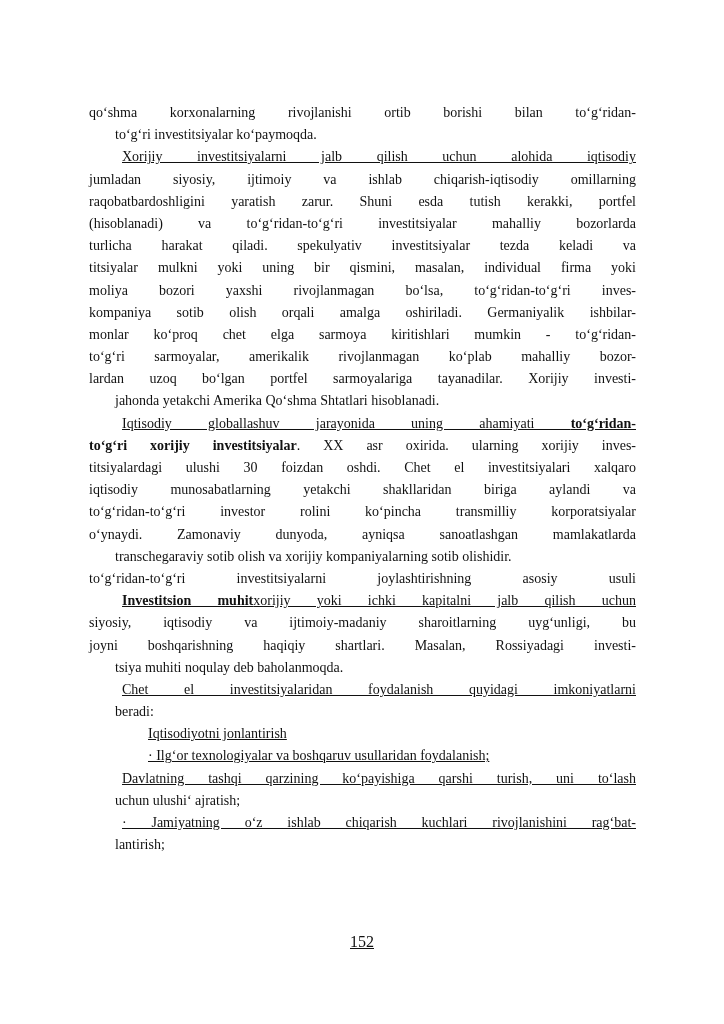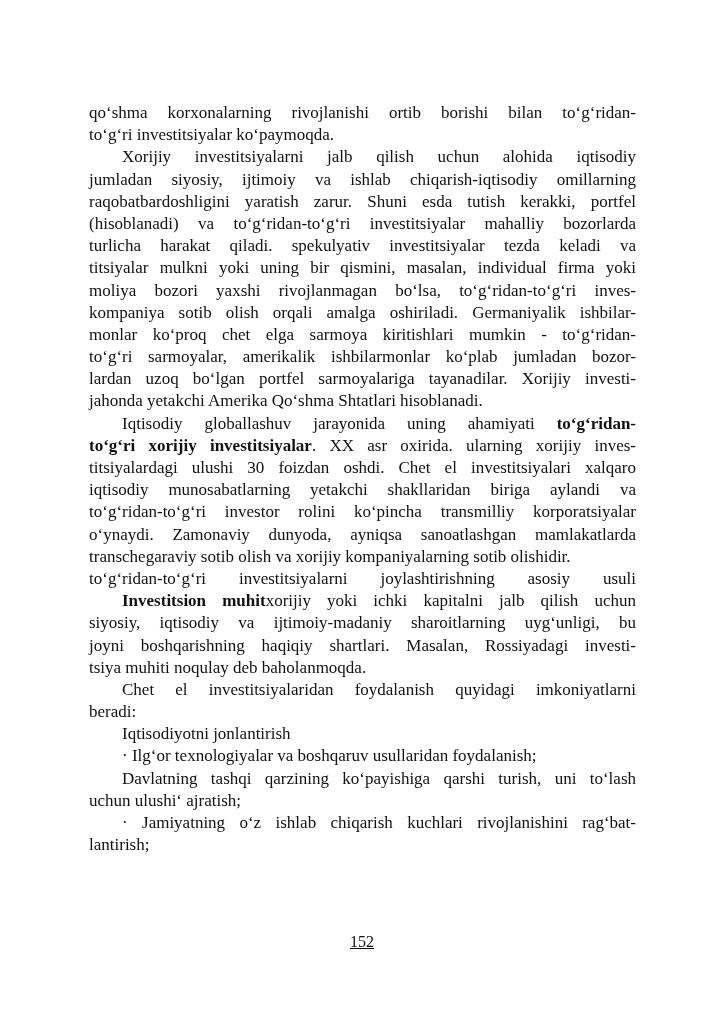--- a/index.html
+++ b/index.html
@@ -1,42 +1,42 @@
 <!DOCTYPE html>
 <html><head>
 <meta charset="utf-8">
 <style>
   html, body { margin: 0; padding: 0; background: #ffffff; }
   body { width: 724px; height: 1024px; position: relative; overflow: hidden;
          font-family: "Liberation Serif", "DejaVu Serif", serif; color: #111; }
   .page { position: absolute; left: 89px; top: 102px; width: 547px; }
-  .line { font-size: 17px; line-height: 22.2px; height: 22.2px; white-space: nowrap;
+  .line { font-size: 14px; line-height: 22.2px; height: 22.2px; white-space: nowrap;
           text-align: justify; text-align-last: justify; overflow: visible; }
-  .line.last { text-align-last: left; }
-  .line.indent { padding-left: 33px; }
+  .line.last { text-align-last: left; margin-left: 26px; }
+  .line.indent { padding-left: 33px; text-decoration: underline; }
   b { font-weight: bold; }
   .pagenum { position: absolute; left: 0; width: 724px; top: 933px; text-align: center;
              font-size: 16px; text-decoration: underline; }
 </style>
 </head>
 <body>
 
 <div class="page" id="page-body">
     <div class="line">qo‘shma korxonalarning rivojlanishi ortib borishi bilan to‘g‘ridan-</div>
     <div class="line last">to‘g‘ri investitsiyalar ko‘paymoqda.</div>
     <div class="line indent">Xorijiy investitsiyalarni jalb qilish uchun alohida iqtisodiy</div>
     <div class="line">jumladan siyosiy, ijtimoiy va ishlab chiqarish-iqtisodiy omillarning</div>
     <div class="line">raqobatbardoshligini yaratish zarur. Shuni esda tutish kerakki, portfel</div>
     <div class="line">(hisoblanadi) va to‘g‘ridan-to‘g‘ri investitsiyalar mahalliy bozorlarda</div>
     <div class="line">turlicha harakat qiladi. spekulyativ investitsiyalar tezda keladi va</div>
     <div class="line">titsiyalar mulkni yoki uning bir qismini, masalan, individual firma yoki</div>
     <div class="line">moliya bozori yaxshi rivojlanmagan bo‘lsa, to‘g‘ridan-to‘g‘ri inves-</div>
     <div class="line">kompaniya sotib olish orqali amalga oshiriladi. Germaniyalik ishbilar-</div>
     <div class="line">monlar ko‘proq chet elga sarmoya kiritishlari mumkin - to‘g‘ridan-</div>
-    <div class="line">to‘g‘ri sarmoyalar, amerikalik ishbilarmonlar ko‘plab jumladan bozor-</div>
+    <div class="line">to‘g‘ri sarmoyalar, amerikalik rivojlanmagan ko‘plab mahalliy bozor-</div>
     <div class="line">lardan uzoq bo‘lgan portfel sarmoyalariga tayanadilar. Xorijiy investi-</div>
     <div class="line last">jahonda yetakchi Amerika Qo‘shma Shtatlari hisoblanadi.</div>
     <div class="line indent"><span>Iqtisodiy globallashuv jarayonida uning ahamiyati </span><b>to‘g‘ridan-</b></div>
     <div class="line"><b>to‘g‘ri xorijiy investitsiyalar</b><span>. XX asr oxirida. ularning xorijiy inves-</span></div>
     <div class="line">titsiyalardagi ulushi 30 foizdan oshdi. Chet el investitsiyalari xalqaro</div>
     <div class="line">iqtisodiy munosabatlarning yetakchi shakllaridan biriga aylandi va</div>
     <div class="line">to‘g‘ridan-to‘g‘ri investor rolini ko‘pincha transmilliy korporatsiyalar</div>
     <div class="line">o‘ynaydi. Zamonaviy dunyoda, ayniqsa sanoatlashgan mamlakatlarda</div>
     <div class="line last">transchegaraviy sotib olish va xorijiy kompaniyalarning sotib olishidir.</div>
     <div class="line">to‘g‘ridan-to‘g‘ri investitsiyalarni joylashtirishning asosiy usuli</div>

